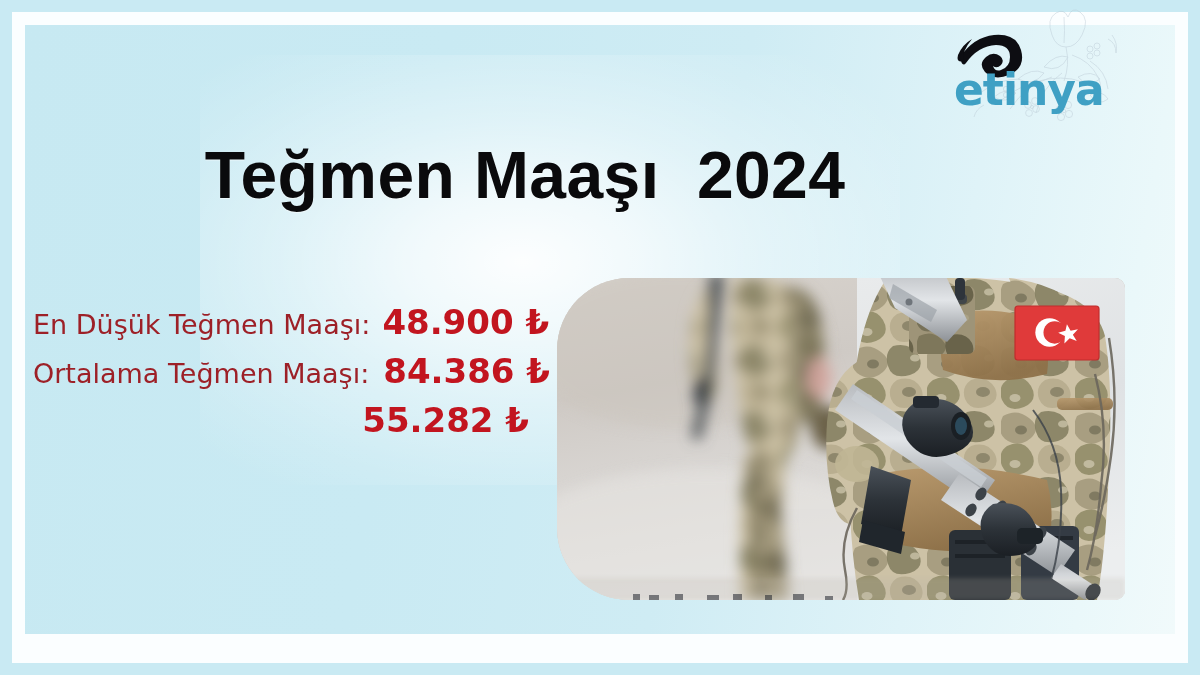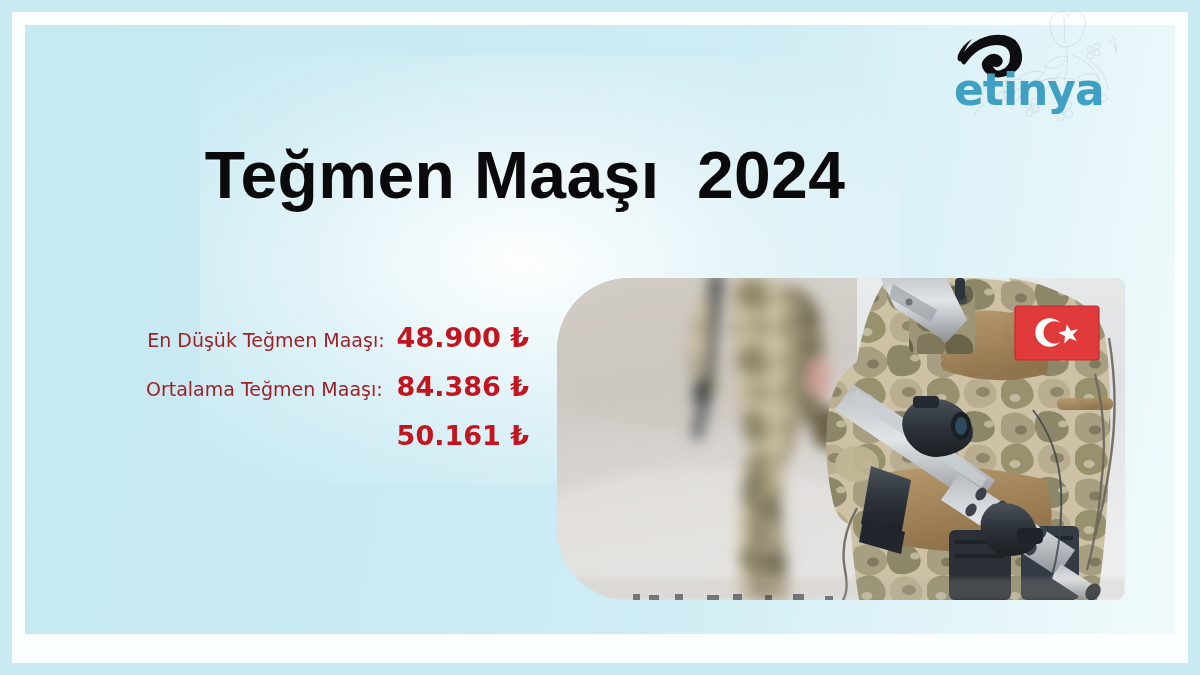--- a/index.html
+++ b/index.html
@@ -76,35 +76,34 @@
   }
   .salary-row {
     display:flex;
     align-items:baseline;
     justify-content:flex-end;
     height:49px;
     padding-right:4px;
   }
   .salary-label {
     font-family:"DejaVu Sans", sans-serif;
-    font-size:19px;
+    font-size:27px;
     font-weight:400;
     color:#9d2027;
     white-space:nowrap;
   }
   .salary-value {
     font-family:"DejaVu Sans", sans-serif;
-    font-size:27px;
+    font-size:34px;
     font-weight:bold;
     color:#c2151f;
     white-space:nowrap;
     margin-left:12px;
     min-width:128px;
     text-align:right;
-    margin-top:20px;
   }
   .row-1 .salary-value { margin-left:12px; }
   .row-2 .salary-value { margin-left:14px; }
   .row-3 .salary-value { margin-left:7px; }
 
   
   #photo {
     position:absolute;
     left:532px; top:253px;
     width:568px; height:322px;
@@ -141,21 +140,21 @@
         <span class="salary-label">En Düşük Teğmen Maaşı:</span>
         <span class="salary-value">48.900 ₺</span>
       </div>
 
       <div class="salary-row row-2">
         <span class="salary-label">Ortalama Teğmen Maaşı:</span>
         <span class="salary-value">84.386 ₺</span>
       </div>
 
       <div class="salary-row row-3">
-        <span class="salary-value">50.161 ₺</span>
+        <span class="salary-value">55.282 ₺</span>
       </div>
 
     </div>
 
     <div id="photo">
       <svg viewBox="0 0 568 322" preserveAspectRatio="xMidYMid slice">
         <defs>
           <linearGradient id="bgGrad" x1="0" y1="0" x2="0.3" y2="1">
             <stop offset="0" stop-color="#d8d3cd"></stop>
             <stop offset="0.35" stop-color="#cfcac5"></stop>

